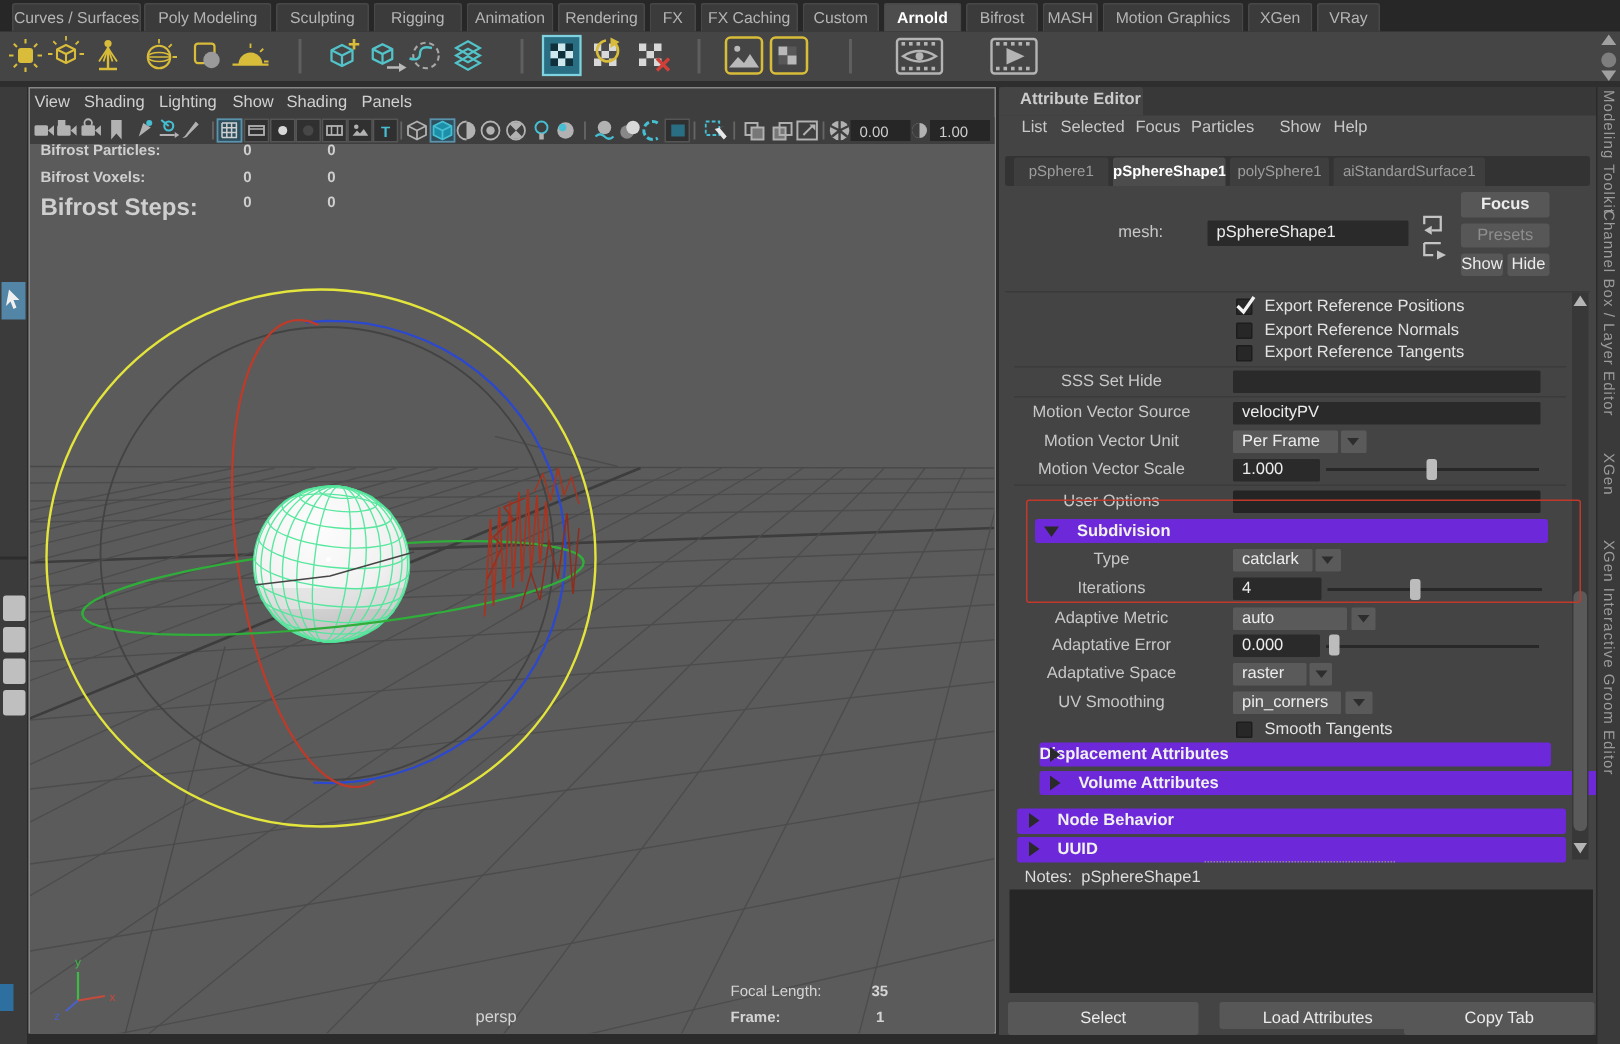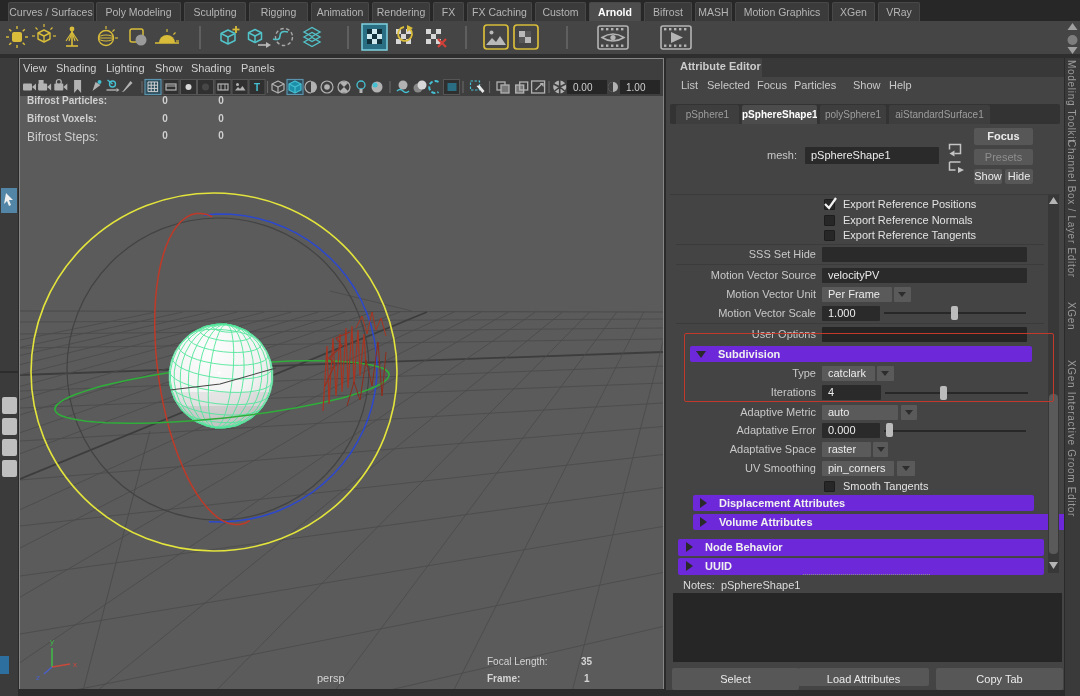--- a/index.html
+++ b/index.html
@@ -2,21 +2,21 @@
 <html><head><meta charset="utf-8"><style>
 *{margin:0;padding:0;box-sizing:border-box}
 html,body{width:1080px;height:696px;overflow:hidden;background:#2b2b2b;font-family:"Liberation Sans",sans-serif}
 .a{position:absolute}
 .tab{position:absolute;top:2px;height:19px;background:#3b3b3b;color:#b5b5b5;font-size:10.5px;text-align:center;line-height:19px;border-radius:2px 2px 0 0;border:1px solid #484848;border-bottom:none;white-space:nowrap;overflow:hidden}
 .tab.sel{background:#4d4d4d;color:#fff;font-weight:bold}
 .vm{position:absolute;top:0;font-size:11px;color:#d0d0d0;line-height:19px}
 .aem{position:absolute;font-size:11px;color:#c8c8c8;line-height:14px}
 .aetab{position:absolute;top:1px;height:19px;background:#3e3e3e;color:#9d9d9d;font-size:10px;text-align:center;line-height:19px;border-radius:2px 2px 0 0;white-space:nowrap;overflow:hidden}
 .aetab.sel{background:#4c4c4c;color:#fff;font-weight:bold}
-.lbl{position:absolute;font-size:11px;color:#c8c8c8;text-align:right;white-space:nowrap}
+.lbl{position:absolute;font-size:11px;color:#c8c8c8;text-align:center;white-space:nowrap}
 .fld{position:absolute;background:#2a2a2a;border-radius:1px;color:#ececec;font-size:11px;line-height:15px;padding-left:6px;white-space:nowrap}
 .dd{position:absolute;background:#5a5a5a;border-radius:1px;color:#ececec;font-size:11px;line-height:15px;padding-left:6px;white-space:nowrap}
 .ddb{position:absolute;background:#5a5a5a;border-radius:1px}
 .ddb:after{content:"";position:absolute;left:50%;top:50%;margin:-2px 0 0 -4px;border:4px solid transparent;border-top:5px solid #2d2d2d}
 .cb{position:absolute;width:11px;height:11px;background:#272727;border:1px solid #1d1d1d;border-radius:1px}
 .cbl{position:absolute;font-size:11px;color:#e2e2e2;white-space:nowrap}
 .hdr{position:absolute;background:#6d28d9;border-radius:2px;color:#f0f0f0;font-size:11px;font-weight:bold;line-height:16px}
 .btn{position:absolute;background:#575757;border-radius:2px;color:#ebebeb;font-size:11px;text-align:center}
 .sldg{position:absolute;height:2px;background:#282828}
 .sldh{position:absolute;width:7px;height:14px;background:#bcbcbc;border-radius:2px}
@@ -394,21 +394,21 @@
 <text x="53" y="571" font-size="8" fill="#c84a3c" font-family="Liberation Sans">x</text>
 <text x="16" y="584" font-size="8" fill="#4a62c8" font-family="Liberation Sans">z</text>
       </svg>
     </div>
     <div class="a" style="left:7px;top:36px;font-size:10px;font-weight:bold;color:#cfcfcf">Bifrost Particles:</div>
     <div class="a" style="left:140px;top:36px;width:10px;text-align:center;font-size:10px;font-weight:bold;color:#cfcfcf">0</div>
     <div class="a" style="left:196px;top:36px;width:10px;text-align:center;font-size:10px;font-weight:bold;color:#cfcfcf">0</div>
     <div class="a" style="left:7px;top:53.5px;font-size:10px;font-weight:bold;color:#cfcfcf">Bifrost Voxels:</div>
     <div class="a" style="left:140px;top:53.5px;width:10px;text-align:center;font-size:10px;font-weight:bold;color:#cfcfcf">0</div>
     <div class="a" style="left:196px;top:53.5px;width:10px;text-align:center;font-size:10px;font-weight:bold;color:#cfcfcf">0</div>
-    <div class="a" style="left:7px;top:71px;font-size:12px;font-weight:normal;color:#cfcfcf">Bifrost Steps:</div>
+    <div class="a" style="left:7px;top:71px;font-size:16px;font-weight:bold;color:#cfcfcf">Bifrost Steps:</div>
     <div class="a" style="left:140px;top:71px;width:10px;text-align:center;font-size:10px;font-weight:bold;color:#cfcfcf">0</div>
     <div class="a" style="left:196px;top:71px;width:10px;text-align:center;font-size:10px;font-weight:bold;color:#cfcfcf">0</div>
     <div class="a" style="left:297px;top:613px;font-size:11px;color:#d4d4d4">persp</div>
     <div class="a" style="left:467px;top:597px;font-size:10px;font-weight:normal;color:#d4d4d4">Focal Length:</div>
     <div class="a" style="left:561px;top:597px;font-size:10px;font-weight:bold;color:#d4d4d4">35</div>
     <div class="a" style="left:467px;top:614px;font-size:10px;font-weight:bold;color:#d4d4d4">Frame:</div>
     <div class="a" style="left:564px;top:614px;font-size:10px;font-weight:bold;color:#d4d4d4">1</div>
   </div>
 <div class="a" style="left:666px;top:58px;width:398px;height:632px;background:#444444">
     <div class="a" style="left:0;top:0;width:398px;height:19px;background:#383838"></div>
@@ -481,40 +481,40 @@
     <div class="sldg" style="left:218px;top:372px;width:142px"></div>
     <div class="sldh" style="left:220px;top:365px"></div>
     <div class="lbl" style="left:0px;top:384.5px;width:150px">Adaptative Space</div>
     <div class="dd" style="left:156px;top:383.5px;width:49px;height:15px">raster</div>
     <div class="ddb" style="left:207px;top:383.5px;width:15px;height:15px"></div>
     <div class="lbl" style="left:0px;top:404px;width:150px">UV Smoothing</div>
     <div class="dd" style="left:156px;top:402.5px;width:72px;height:15px">pin_corners</div>
     <div class="ddb" style="left:230.6px;top:402.5px;width:18px;height:15px"></div>
     <div class="cb" style="left:158px;top:422.5px"></div>
     <div class="cbl" style="left:177px;top:421.5px">Smooth Tangents</div>
-    <div class="hdr" style="left:27px;top:437px;width:341px;height:16px"><span style="margin-left:26px">Displacement Attributes</span></div>
+    <div class="hdr" style="left:27px;top:437px;width:341px;height:16px"><span style="">Displacement Attributes</span></div>
     <div class="tri-r" style="left:34px;top:440px"></div>
     <div class="hdr" style="left:27px;top:456px;width:384px;height:16px"><span style="margin-left:26px">Volume Attributes</span></div>
     <div class="tri-r" style="left:34px;top:459px"></div>
     <div class="hdr" style="left:12px;top:481px;width:366px;height:17px"><span style="margin-left:27px">Node Behavior</span></div>
     <div class="tri-r" style="left:20px;top:484px"></div>
     <div class="hdr" style="left:12px;top:500px;width:366px;height:17px"><span style="margin-left:27px">UUID</span></div>
     <div class="tri-r" style="left:20px;top:503px"></div>
     <div class="a" style="left:381.6px;top:137px;width:11px;height:378px;background:#383838"></div>
     <svg class="a" style="left:381.6px;top:138px" width="11" height="10">
       <polygon points="5.5,1 10,8 1,8" fill="#b5b5b5"></polygon>
     </svg>
     <svg class="a" style="left:381.6px;top:502px" width="11" height="10">
       <polygon points="1,2 10,2 5.5,9" fill="#b5b5b5"></polygon>
     </svg>
     <div class="a" style="left:382.6px;top:336px;width:9px;height:160px;background:#5a5a5a;border-radius:4px"></div>
     <div class="a" style="left:137px;top:516px;width:127px;height:1px;border-top:1px dotted #8a8a8a"></div>
     <div class="a" style="left:17px;top:521px;font-size:11px;font-weight:normal;color:#dcdcdc">Notes:&nbsp;&nbsp;pSphereShape1</div>
     <div class="a" style="left:7px;top:535px;width:389px;height:69px;background:#262626"></div>
     <div class="btn" style="left:6px;top:610px;width:127px;height:22px;line-height:22px">Select</div>
-    <div class="btn" style="left:132px;top:610px;width:131px;height:18px;line-height:22px">Load Attributes</div>
+    <div class="btn" style="left:147px;top:610px;width:131px;height:18px;line-height:22px">Load Attributes</div>
     <div class="btn" style="left:270px;top:610px;width:127px;height:22px;line-height:22px">Copy Tab</div>
     <div class="a" style="left:17.5px;top:274.5px;width:370px;height:69px;border:1px solid #c0392b;border-radius:2px;z-index:50"></div>
   </div>
 <div class="a" style="left:1064px;top:58px;width:16px;height:638px;background:#3a3a3a;border-left:1px solid #2a2a2a"></div>
 <div class="vlabel" style="left:1077px;top:60px">Modeling Toolkit</div>
 <div class="vlabel" style="left:1077px;top:140px">Channel Box / Layer Editor</div>
 <div class="vlabel" style="left:1077px;top:302px">XGen</div>
 <div class="vlabel" style="left:1077px;top:360px">XGen Interactive Groom Editor</div>
 </body></html>

